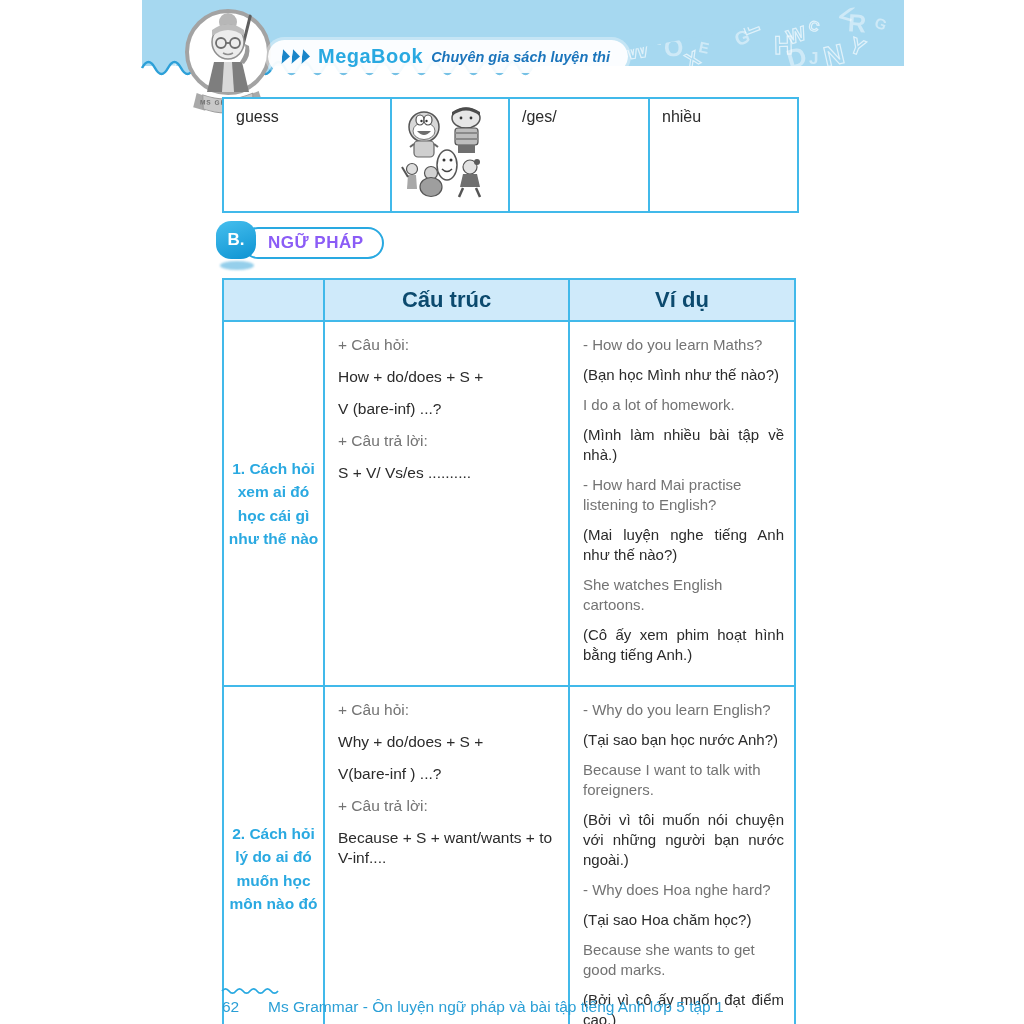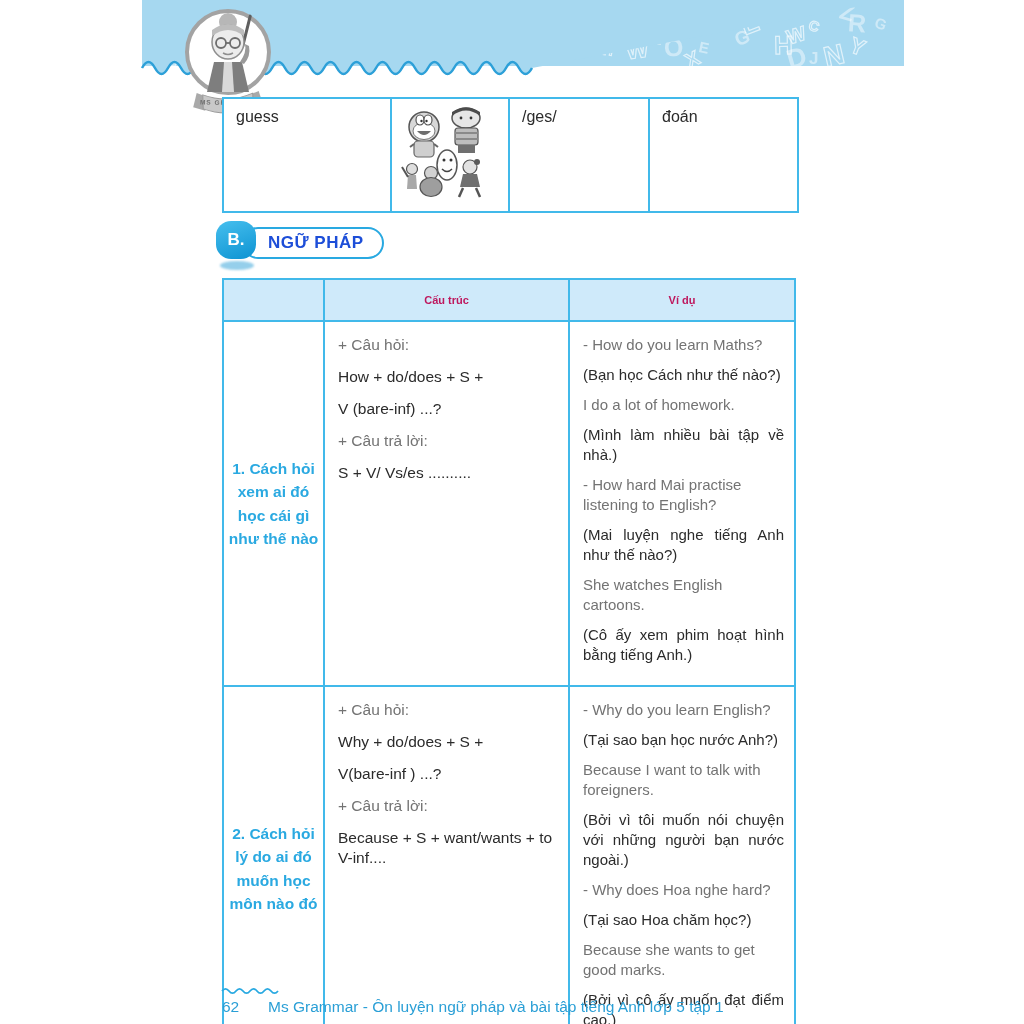--- a/index.html
+++ b/index.html
@@ -27,33 +27,33 @@
   table.vocab{position:absolute;left:222px;top:97px;width:575px;height:116px;
               border-collapse:collapse;table-layout:fixed;}
   table.vocab td{border:2px solid #41b9ea;vertical-align:top;padding:9px 12px;
                  font-size:16px;color:#2b2b2b;background:#fff;}
   table.vocab td.img{vertical-align:middle;text-align:center;padding:2px;}
 
   
   .section-header{position:absolute;left:216px;top:221px;height:52px;}
   .sec-pill{position:absolute;left:26px;top:6px;border:2.5px solid #29a9e1;border-radius:17px;
             background:#fff;padding:4px 18px 4px 24px;font-size:17px;font-weight:bold;
-            color:#1d4ed8;letter-spacing:.5px;white-space:nowrap;text-align:right;}
+            color:#8b5cf6;letter-spacing:.5px;white-space:nowrap;text-align:right;}
   .sec-badge{position:absolute;left:0;top:0;width:40px;height:38px;z-index:2;
              background:linear-gradient(160deg,#46bfee,#0d93d2);border-radius:38%;
              display:flex;align-items:center;justify-content:center;
              color:#fff;font-size:17px;font-weight:bold;}
   .sec-shadow{position:absolute;left:4px;top:40px;width:34px;height:9px;border-radius:50%;
               background:rgba(44,160,216,.5);filter:blur(1px);z-index:1;}
 
   
   table.grammar{position:absolute;left:222px;top:278px;width:572px;
                 border-collapse:collapse;table-layout:fixed;}
   table.grammar th, table.grammar td{border:2px solid #41b9ea;background:#fff;}
-  table.grammar th{background:#cfeafa;color:#be185d;font-size:11px;font-weight:bold;
+  table.grammar th{background:#cfeafa;color:#0c4a6e;font-size:22px;font-weight:bold;
                    height:36px;padding:2px;}
   td.label{color:#2aa9e1;font-weight:bold;font-size:15.5px;text-align:center;
            vertical-align:middle;line-height:1.5;padding:0 4px;border-radius:22px;}
   td.struct, td.ex{vertical-align:top;padding:13px 10px 10px 13px;}
   .line{margin:0 0 10px;font-size:15px;line-height:20px;color:#2b2b2b;}
   td.struct .line{margin-bottom:12px;font-size:15.5px;}
   .line.blue{color:#737373;}
   td.ex .line.black{text-align:justify;}
 
   
@@ -154,20 +154,29 @@
       </g>
       <g transform="rotate(-2 45 95)">
         <path d="M14 86 L24 90 L22 104 L10 100 Z" fill="#a9a9a9"></path>
         <path d="M76 86 L66 90 L68 104 L80 100 Z" fill="#a9a9a9"></path>
         <path d="M20 88 Q45 98 70 88 L70 102 Q45 112 20 102 Z" fill="#c9c9c9" stroke="#9a9a9a" stroke-width="1"></path>
         <text x="45" y="99" text-anchor="middle" font-size="6.5" font-weight="bold" fill="#707070" letter-spacing="1" transform="rotate(3 45 97)">MS GRAMMAR</text>
       </g>
     </svg>
   </div>
 
+  <div class="logo-pill">
+    <span class="chevrons">
+        <i></i>
+        <i></i>
+        <i></i>
+      </span>
+    <span class="brand">MegaBook</span>
+    <span class="tagline">Chuyên gia sách luyện thi</span>
+  </div>
 
   <table class="vocab">
     <colgroup>
         <col style="width:168px">
         <col style="width:118px">
         <col style="width:140px">
         <col style="width:149px">
       </colgroup>
     <tbody>
         <tr>
@@ -208,21 +217,21 @@
           <ellipse cx="31" cy="84" rx="11" ry="9.5" fill="#9e9e9e" stroke="#555" stroke-width="1.2"></ellipse>
 
           <circle cx="70" cy="64" r="7" fill="#e2e2e2" stroke="#555" stroke-width="1.2"></circle>
           <circle cx="77" cy="59" r="3" fill="#5a5a5a"></circle>
           <path d="M63 71 L77 71 L80 84 L60 84 Z" fill="#6f6f6f"></path>
           <line x1="63" y1="85" x2="59" y2="94" stroke="#555" stroke-width="2.5"></line>
           <line x1="76" y1="85" x2="80" y2="94" stroke="#555" stroke-width="2.5"></line>
         </svg>
       </td>
       <td>/ges/</td>
-      <td>đoán</td>
+      <td>nhiều</td>
     </tr>
   </tbody>
     </table>
 
   <div class="section-header">
     <div class="sec-shadow"></div>
     <div class="sec-pill">NGỮ PHÁP</div>
     <div class="sec-badge">B.</div>
   </div>
 
@@ -247,21 +256,21 @@
               <p class="line blue">+ Câu hỏi:</p>
               <p class="line black">How + do/does + S +</p>
               <p class="line black">V (bare-inf) ...?</p>
               <p class="line blue">+ Câu trả lời:</p>
               <p class="line black">S + V/ Vs/es ..........</p>
             </div>
         </td>
         <td class="ex">
           <div>
               <p class="line blue">- How do you learn Maths?</p>
-              <p class="line black">(Bạn học Cách như thế nào?)</p>
+              <p class="line black">(Bạn học Mình như thế nào?)</p>
               <p class="line blue">I do a lot of homework.</p>
               <p class="line black">(Mình làm nhiều bài tập về nhà.)</p>
               <p class="line blue">- How hard Mai practise listening to English?</p>
               <p class="line black">(Mai luyện nghe tiếng Anh như thế nào?)</p>
               <p class="line blue">She watches English cartoons.</p>
               <p class="line black">(Cô ấy xem phim hoạt hình bằng tiếng Anh.)</p>
             </div>
         </td>
       </tr>
       <tr style="height:342px">

